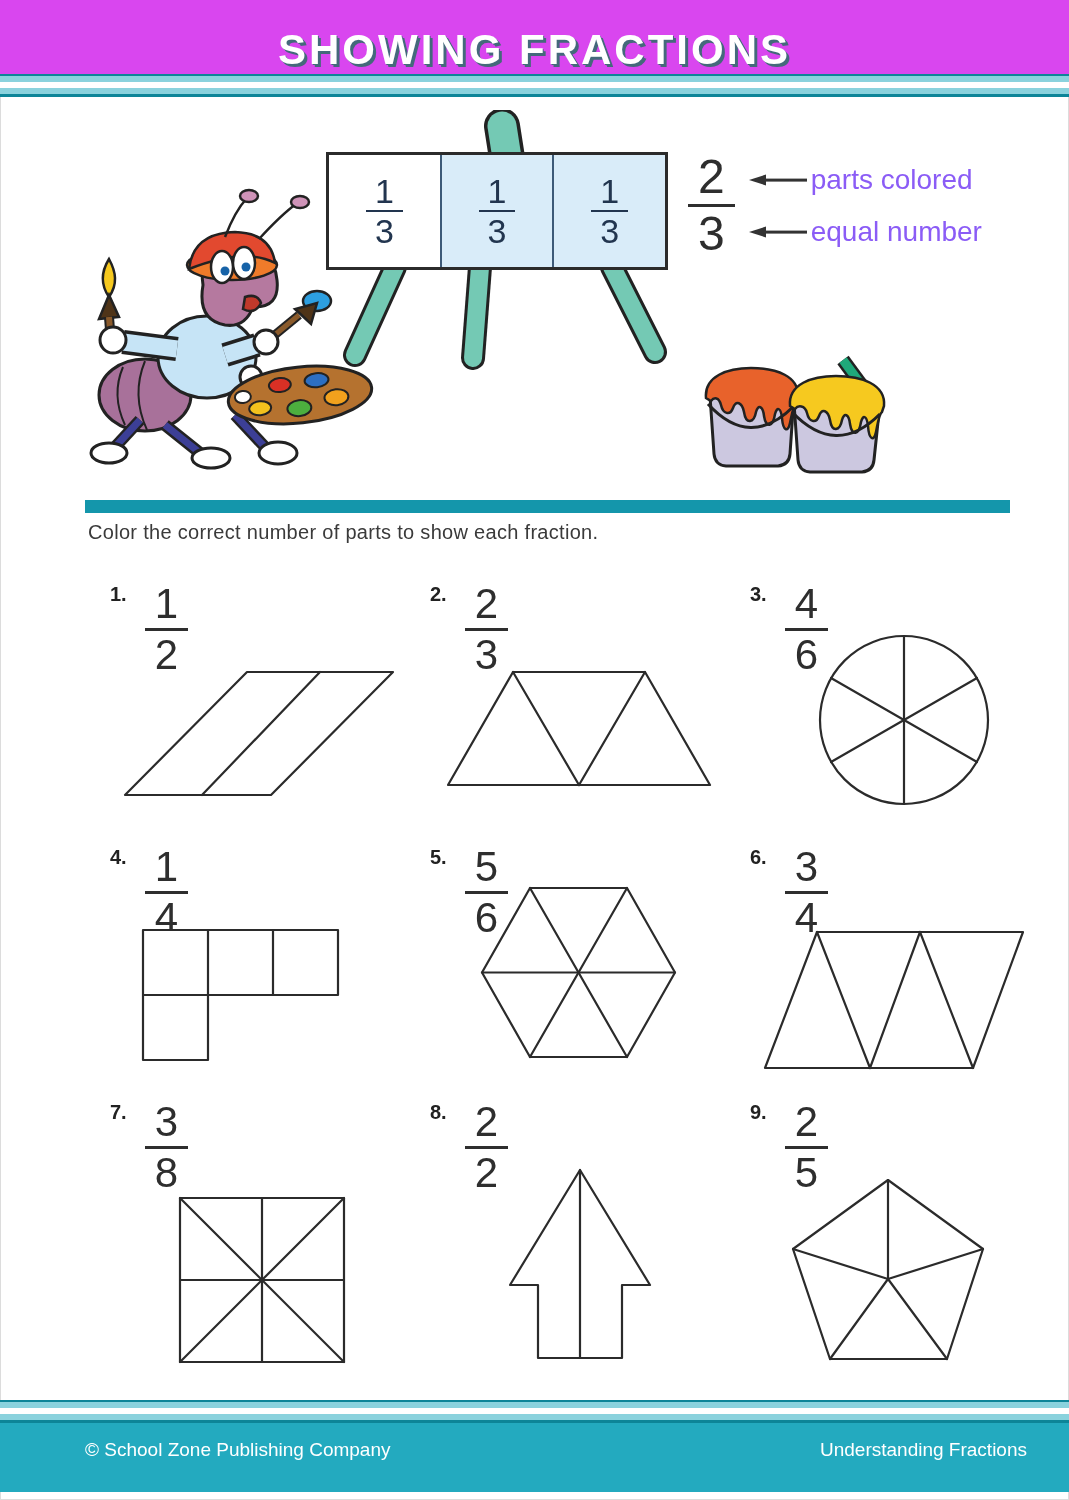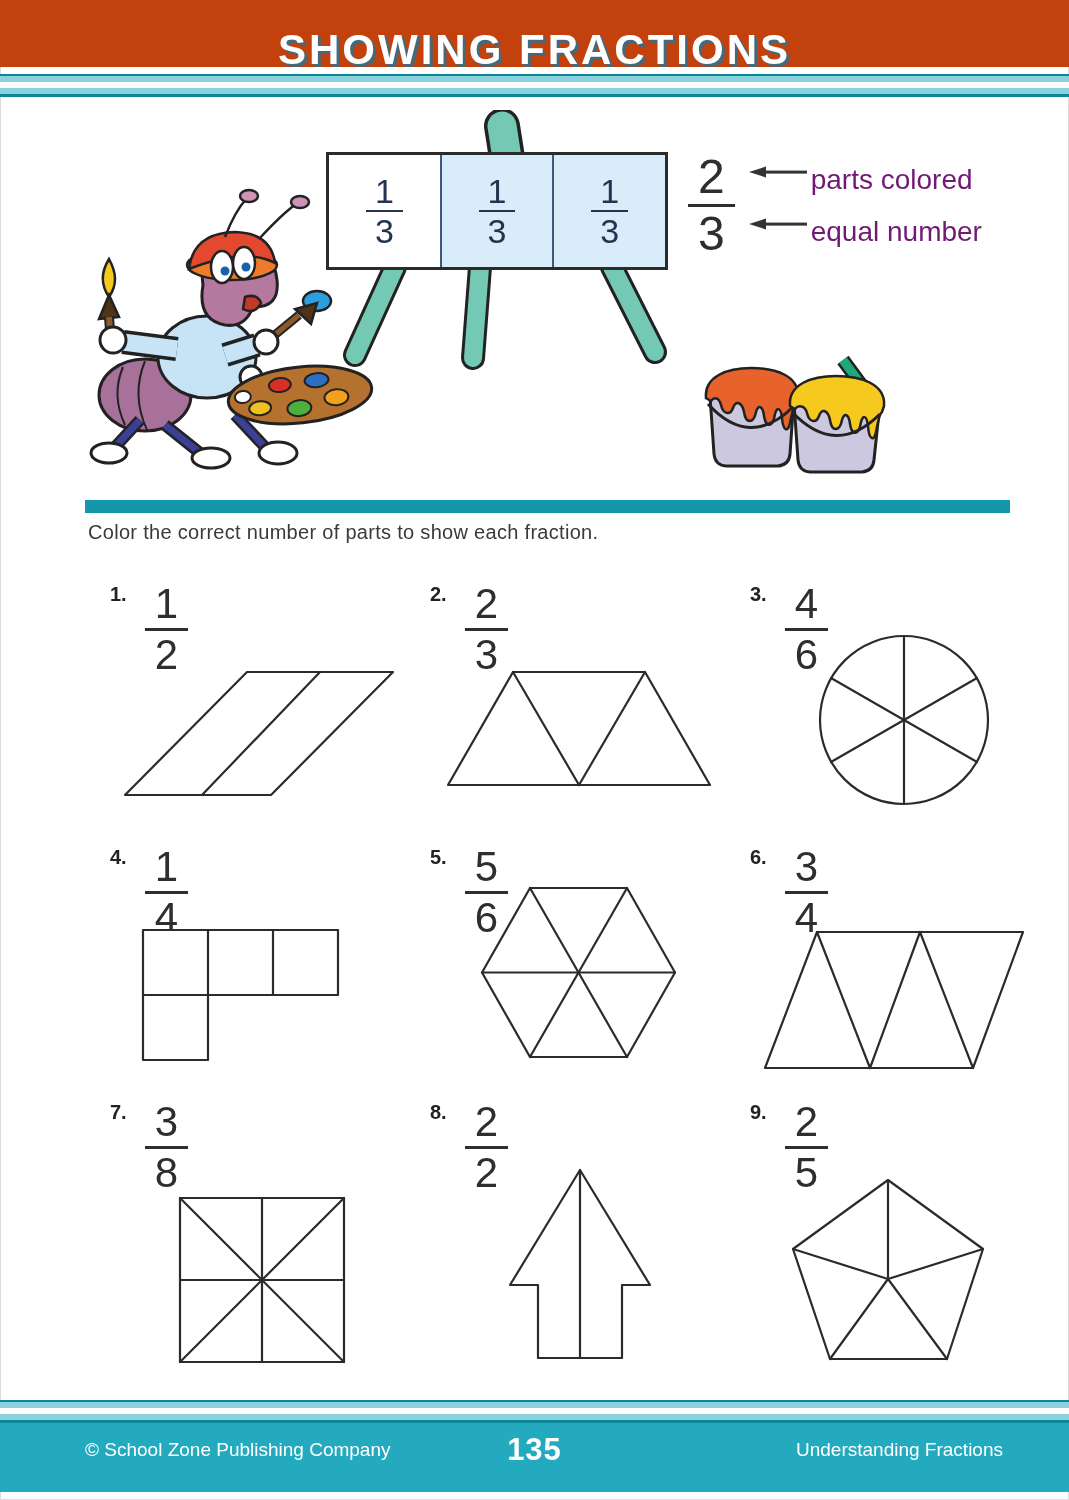--- a/index.html
+++ b/index.html
@@ -1,20 +1,20 @@
 <!DOCTYPE html>
 <html><head>
 <meta charset="utf-8">
 <style>
   html,body{margin:0;padding:0;background:#fff;}
   .page{position:relative;width:1069px;height:1500px;background:#fff;overflow:hidden;
         font-family:"Liberation Sans",sans-serif;box-shadow:inset 0 0 0 1px #dcdcdc;}
 
   
-  .header{position:absolute;left:0;top:0;width:100%;height:67px;background:#c2410c;}
+  .header{position:absolute;left:0;top:0;width:100%;height:82px;background:#d946ef;}
   .title{position:absolute;left:0;right:0;top:26px;text-align:center;
          font-size:42px;font-weight:bold;letter-spacing:3px;color:#fff;
          text-shadow:3px 3px 0 #44697b,1px 1px 0 #44697b;}
   .stripes{position:absolute;left:0;width:100%;height:23px;
     background:linear-gradient(to bottom,#0d8598 0 2px,#8ad2dd 2px 8px,#ffffff 8px 14px,#8ad2dd 14px 20px,#0d8598 20px 23px);}
   .header-stripes{top:74px;}
   .footer-stripes{top:1400px;}
 
   
   .frac{display:inline-flex;flex-direction:column;align-items:center;line-height:1;}
@@ -33,42 +33,42 @@
   .illustration{position:absolute;left:0;top:95px;width:1069px;height:400px;}
   .ant-svg{position:absolute;left:85px;top:90px;}
   .easel-svg{position:absolute;left:330px;top:15px;}
   .easel-canvas{position:absolute;left:326px;top:57px;width:336px;height:112px;
       display:flex;border:3px solid #2b2b2b;background:#fff;}
   .easel-cell{flex:1;display:flex;align-items:center;justify-content:center;}
   .easel-cell + .easel-cell{border-left:2px solid #3d5a78;}
   .easel-cell.colored{background:#d9ecf9;}
   .example-frac{position:absolute;left:688px;top:55px;display:flex;align-items:center;gap:12px;}
   .labels{display:flex;flex-direction:column;gap:20px;}
-  .label-row{display:flex;gap:2px;font-size:28px;color:#701a75;}
+  .label-row{display:flex;align-items:center;gap:2px;font-size:28px;color:#8b5cf6;}
   .buckets-svg{position:absolute;left:690px;top:253px;}
 
   
   .divider{position:absolute;left:85px;top:500px;width:925px;height:13px;background:#1496ab;}
   .instruction{position:absolute;left:88px;top:521px;font-size:20px;color:#3a3a3a;letter-spacing:.3px;}
 
   
   .ex{position:absolute;width:320px;height:265px;}
   .c1{left:105px;} .c2{left:425px;} .c3{left:745px;}
   .r1{top:580px;} .r2{top:843px;} .r3{top:1098px;height:280px;}
   .ex-head{display:flex;align-items:flex-start;gap:18px;padding-left:5px;}
   .ex-num{font-size:20px;font-weight:bold;color:#222;margin-top:3px;}
   .shape{position:absolute;}
   .shape *{stroke:#2b2b2b;stroke-width:2.2;fill:none;stroke-linejoin:round;stroke-linecap:round;}
   .shape .fillw{fill:#fff;}
 
   
   .footer-band{position:absolute;left:0;top:1423px;width:100%;height:69px;background:#23aabf;color:#fff;}
   .f-copy{position:absolute;left:85px;top:16px;font-size:19px;}
   .f-page{position:absolute;left:0;right:0;top:9px;text-align:center;font-size:31px;font-weight:bold;letter-spacing:1px;}
-  .f-sec{position:absolute;right:66px;top:16px;font-size:19px;}
+  .f-sec{position:absolute;right:42px;top:16px;font-size:19px;}
 </style>
 </head>
 <body>
 
 <div class="page">
 
   <div class="header">
     <div class="title">SHOWING FRACTIONS</div>
   </div>
   <div class="stripes header-stripes"></div>
@@ -368,17 +368,16 @@
       <line x1="97" y1="101" x2="192" y2="71"></line>
       <line x1="97" y1="101" x2="2" y2="71"></line>
       <line x1="97" y1="101" x2="156" y2="181"></line>
       <line x1="97" y1="101" x2="39" y2="181"></line>
     </svg>
   </div>
 
   <div class="stripes footer-stripes"></div>
   <div class="footer-band">
     <span class="f-copy">© School Zone Publishing Company</span>
-    <span class="f-page">135</span>
     <span class="f-sec">Understanding Fractions</span>
   </div>
 
 </div>
 
 </body></html>

